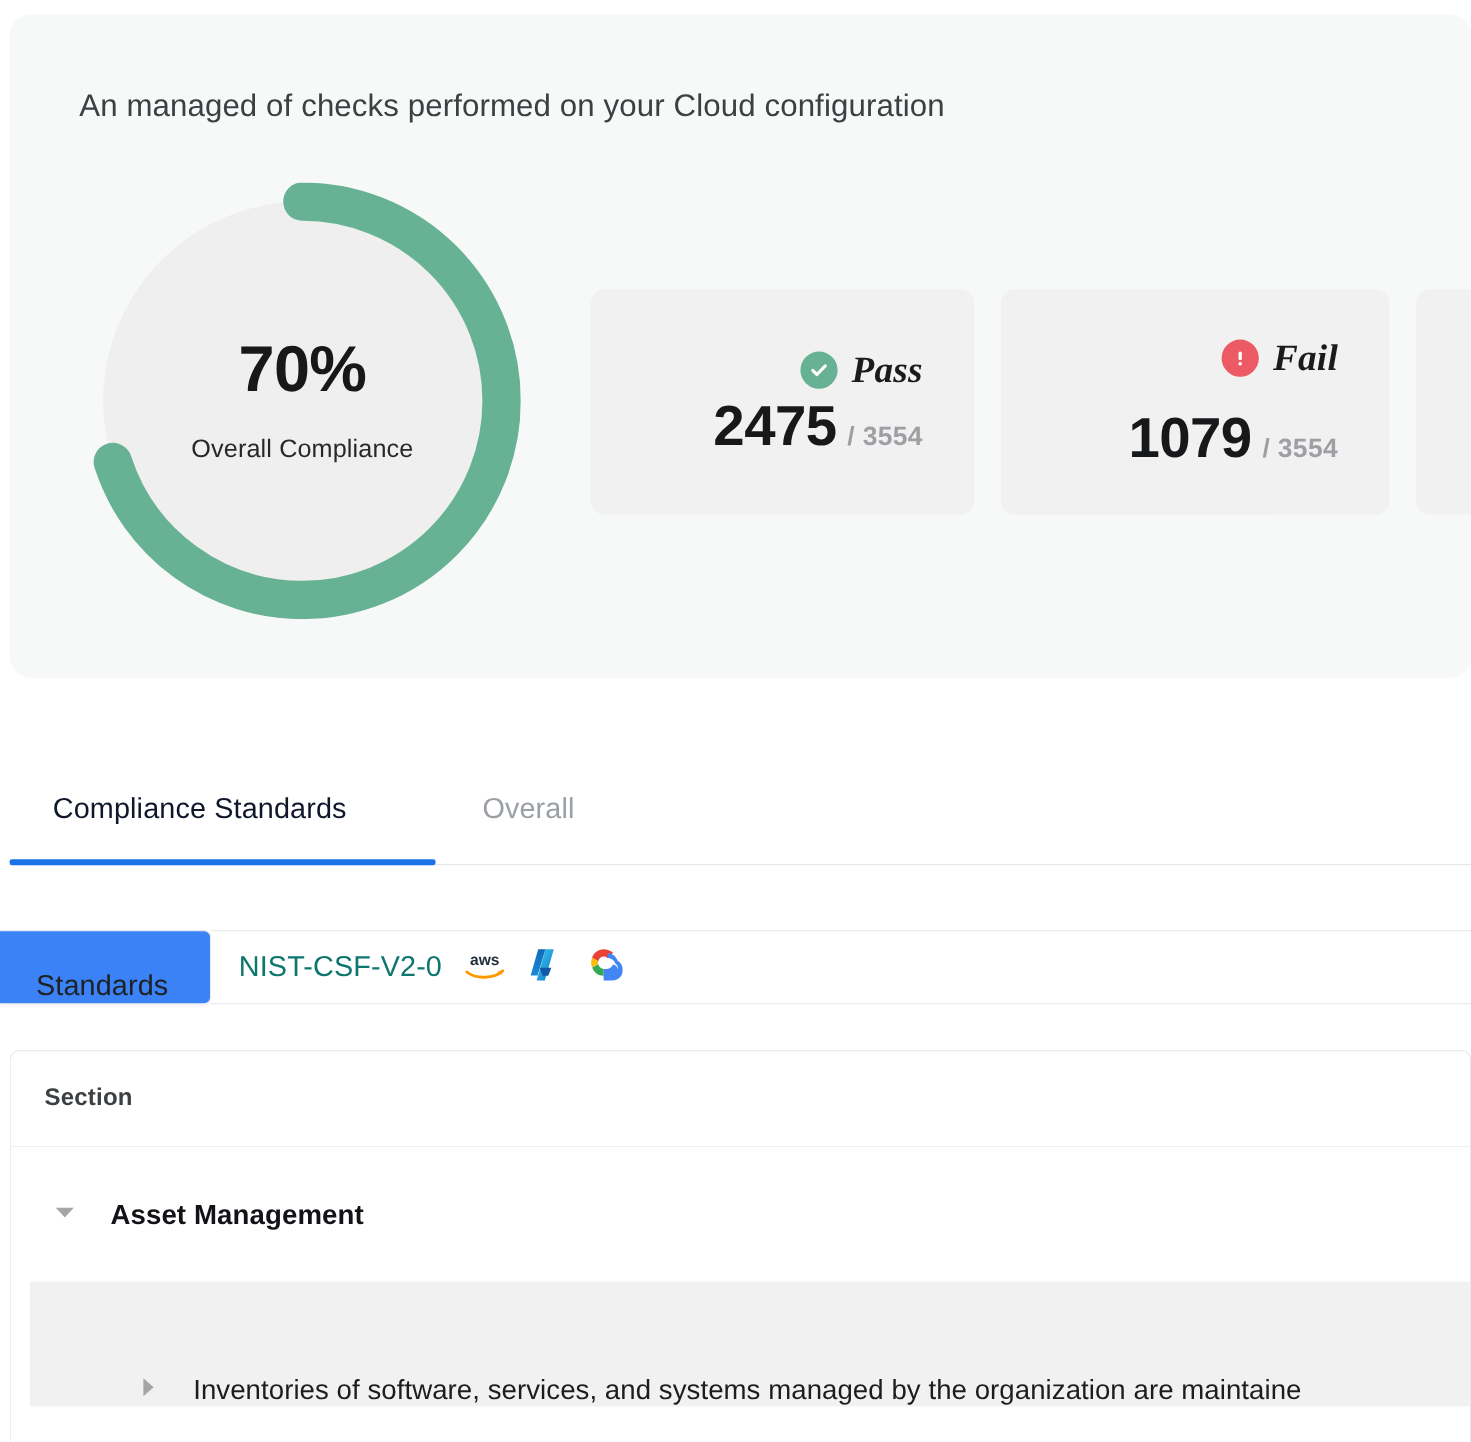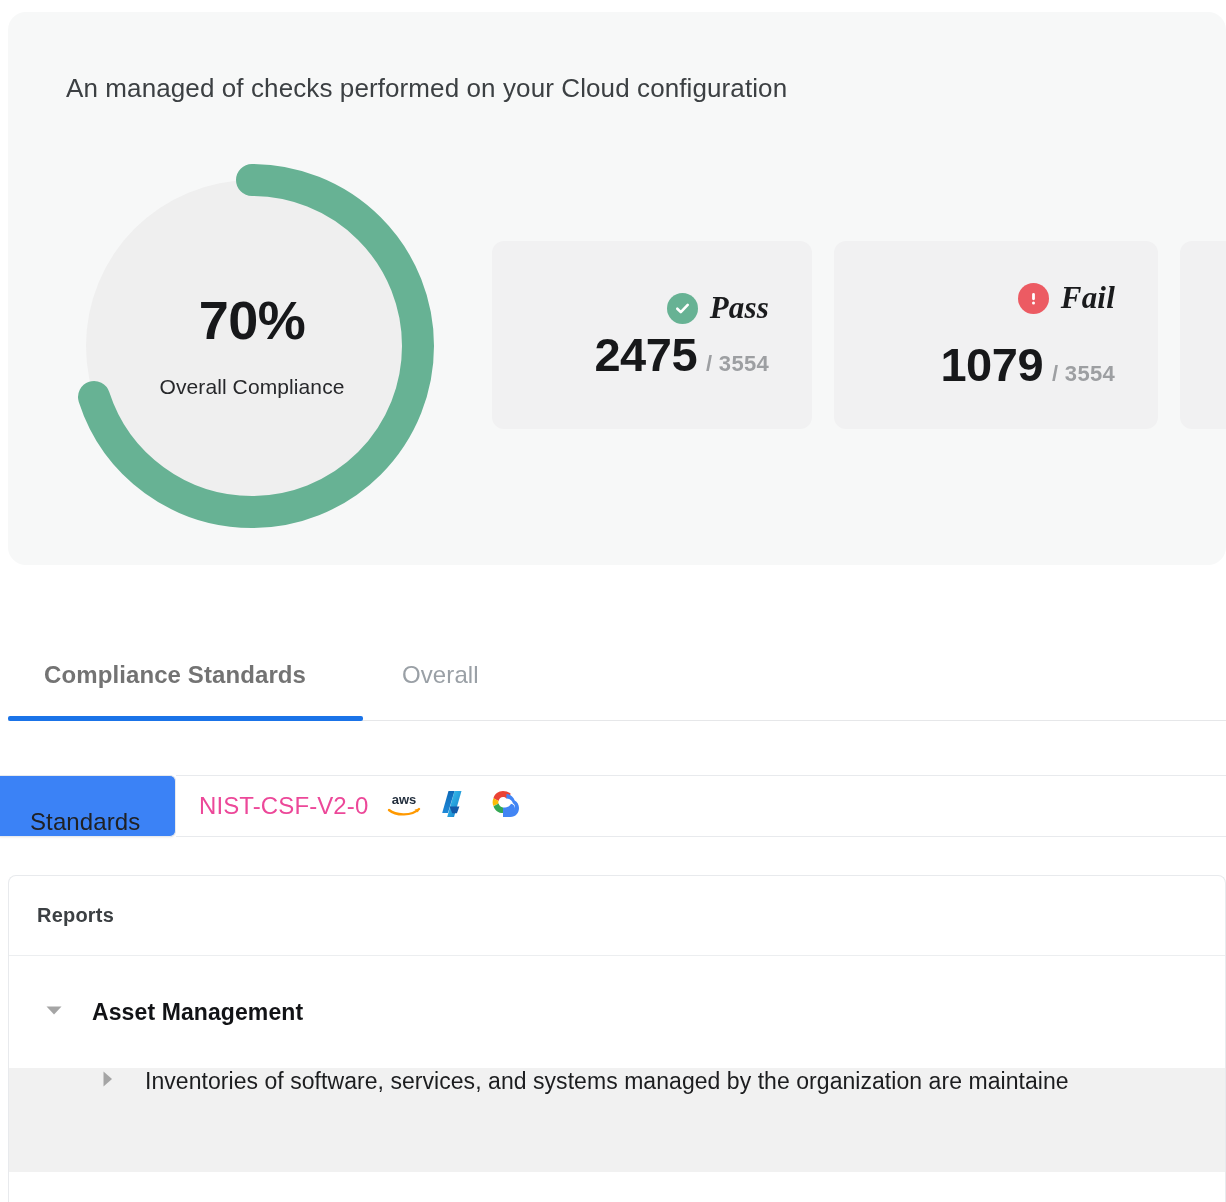--- a/index.html
+++ b/index.html
@@ -33,21 +33,21 @@
     font-size: 26px;
     color: #3c4043;
     letter-spacing: 0.1px;
     white-space: nowrap;
   }
 
   
   .donut-wrap {
     position: absolute;
     left: 62px;
-    top: 152px;
+    top: 140px;
     width: 364px;
     height: 364px;
   }
   .donut-wrap svg { display: block; }
   .donut-center {
     position: absolute;
     left: 0;
     top: 0;
     width: 364px;
     height: 364px;
@@ -152,22 +152,22 @@
     align-items: center;
     font-size: 24px;
     letter-spacing: 0.1px;
     background: none;
     border: none;
     padding: 0;
     font-family: inherit;
   }
   .tab.active {
     left: 44px;
-    color: #737373;
-    font-weight: 700;
+    color: #0f172a;
+    font-weight: 400;
     text-align: right;
   }
   .tab.inactive {
     left: 402px;
     color: #9aa0a6;
     font-weight: 400;
   }
   .tabs-baseline {
     position: absolute;
     left: 8px;
@@ -225,21 +225,21 @@
     border-top: 1px solid #e8eaed;
     border-bottom: 1px solid #e8eaed;
     box-sizing: border-box;
     display: flex;
     align-items: center;
     padding-left: 23px;
     gap: 17px;
   }
   .standard-name {
     font-size: 24px;
-    color: #ec4899;
+    color: #0f766e;
     letter-spacing: 0.1px;
     white-space: nowrap;
   }
   .cloud-icon { display: block; flex: none; }
 
   
   .table-card {
     position: absolute;
     left: 8px;
     top: 875px;
@@ -281,24 +281,25 @@
   .section-title {
     margin-left: 26px;
     font-size: 23px;
     font-weight: 700;
     color: #121316;
     letter-spacing: 0.1px;
   }
   .sub-row {
     height: 104px;
     display: flex;
-    align-items: flex-start;
+    align-items: flex-end;
     padding-left: 88px;
     box-sizing: border-box;
     background: #f1f1f1;
+    margin-left: 16px;
   }
   .sub-title {
     margin-left: 28px;
     font-size: 23px;
     color: #1c1d1f;
     letter-spacing: 0.05px;
     white-space: nowrap;
   }
 </style>
 </head>
@@ -402,21 +403,21 @@
         <path d="M19.3 9.4 C22.4 9.4 25.0 11.4 25.9 14.2 C27.2 15.0 28.0 16.4 28.0 18.1 C28.0 20.7 25.9 22.8 23.3 22.8 L16 22.8 L16 28 L23.3 28 C28.8 28 32 24.0 32 19.1 C32 15.8 30.3 13.0 27.7 11.6 C26.4 7.9 23.2 5.4 19.5 5.1 Z" fill="#4285f4"></path>
         <path d="M16 18.4 L16 24.1 L23.3 24.1 C25.9 24.1 28.0 22.0 28.0 19.4 C28.0 17.0 26.2 15.0 23.9 14.7 C23.0 17.0 20.7 18.4 18.1 18.4 Z" fill="#4285f4"></path>
       </svg>
     </span>
   </div>
 </div>
 
 <div class="table-card">
 
   <div class="table-head">
-    <span class="table-head-label">Reports</span>
+    <span class="table-head-label">Section</span>
   </div>
 
   <div class="section-row">
     <span class="tri">
       <svg width="24" height="24" viewBox="0 0 24 24">
         <path d="M4.5 8.5 L19.5 8.5 L12 16.5 Z" fill="#a5a5a5"></path>
       </svg>
     </span>
     <span class="section-title">Asset Management</span>
   </div>

